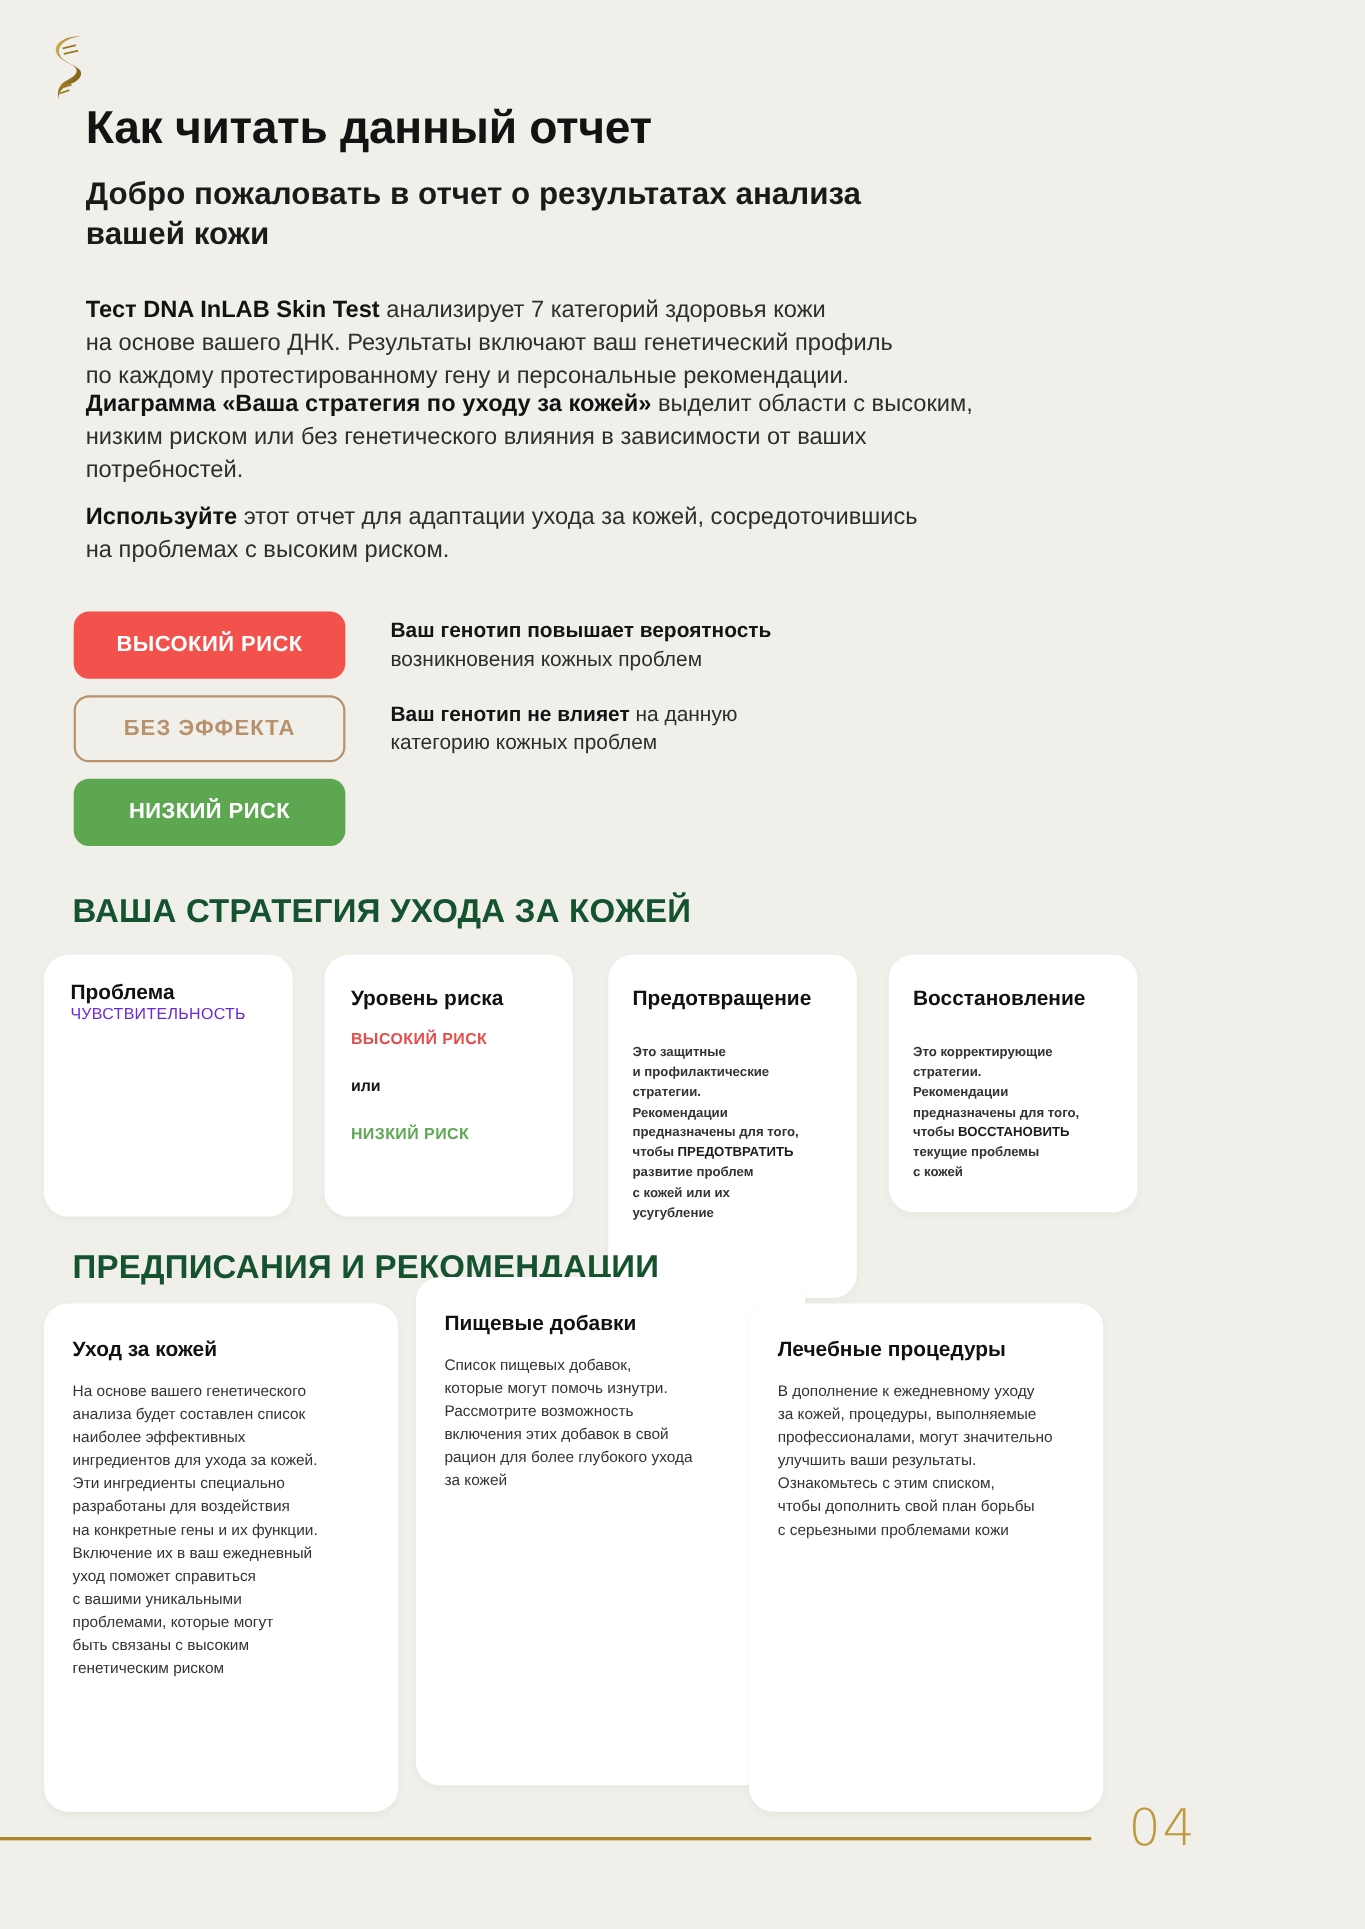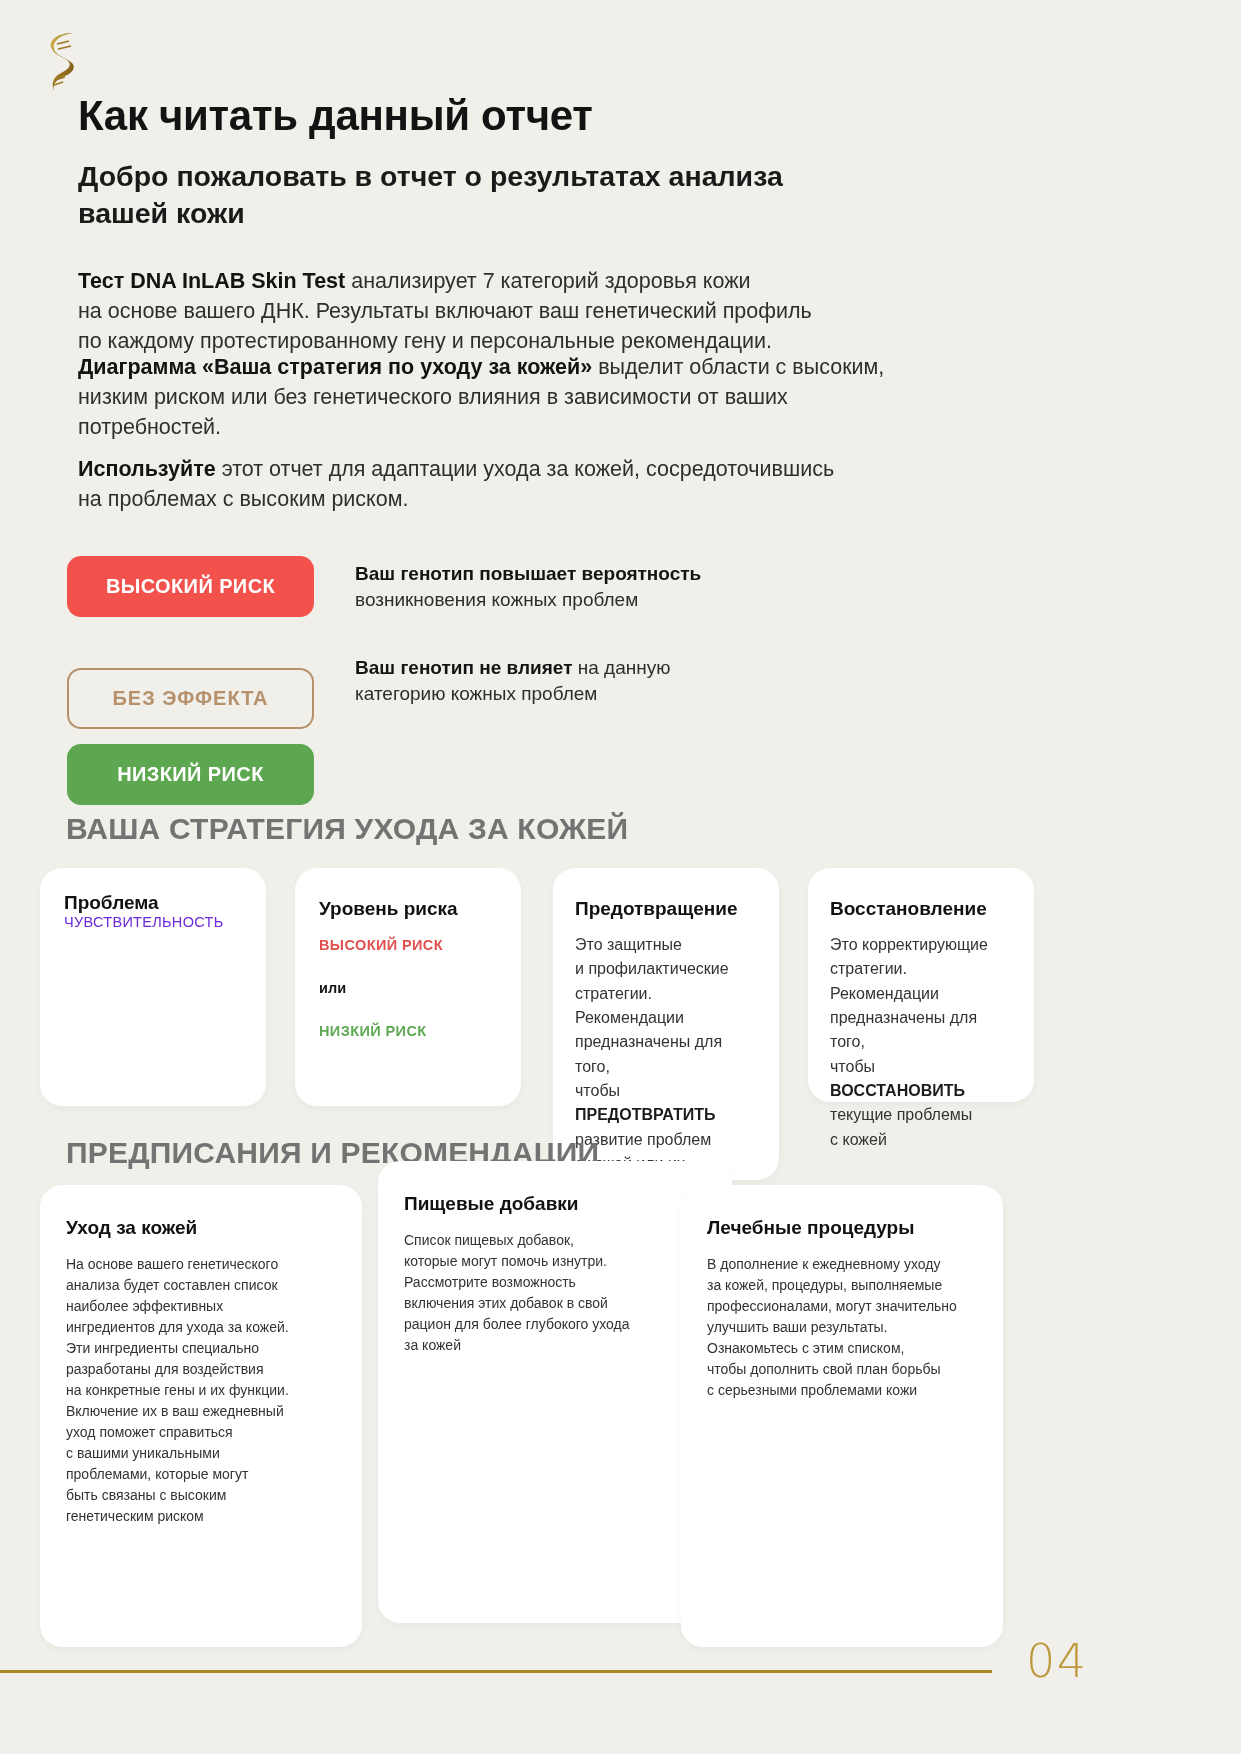--- a/index.html
+++ b/index.html
@@ -33,48 +33,48 @@
   #p3{top:454px}
 
   .legend{position:absolute;left:67px;top:556px;display:flex;flex-direction:column;gap:15px;}
   .legend-row{display:flex;align-items:center;}
   .badge{
     width:247px;height:61px;border-radius:14px;box-sizing:border-box;
     display:flex;align-items:center;justify-content:center;
     font-size:20px;font-weight:700;letter-spacing:0.4px;flex:none;
   }
   .badge.high{background:#f2514c;color:#ffffff;}
-  .badge.no-effect{background:transparent;border:2.5px solid #b6916c;color:#b6916c;letter-spacing:1px;margin-top:36px;}
+  .badge.no-effect{background:transparent;border:2.5px solid #b6916c;color:#b6916c;letter-spacing:1px;}
   .badge.low{background:#5ca750;color:#ffffff;}
   .legend-desc{
     margin-left:41px;font-size:19px;line-height:1.36;color:#2d2d2d;white-space:pre-line;
   }
   .legend-desc b{color:#141414;}
 
   .section-heading{
     position:absolute;margin:0;left:66px;
-    font-size:30px;font-weight:600;color:#737373;letter-spacing:0.2px;text-align:center;
+    font-size:30px;font-weight:600;color:#14532d;letter-spacing:0.2px;text-align:center;
   }
   #strategy-heading{top:812px;}
   #rx-heading{top:1136px;}
 
   .card{
     position:absolute;background:#ffffff;border-radius:22px;
     box-sizing:border-box;box-shadow:0 3px 8px rgba(0,0,0,0.035);
   }
   .card h4{margin:0;font-size:19px;font-weight:700;color:#111111;}
   #card-problem{left:40px;top:868px;width:226px;height:238px;padding:24px 24px;}
   #card-risk{left:295px;top:868px;width:226px;height:238px;padding:30px 24px;}
   #card-prevention{left:553px;top:868px;width:226px;height:312px;padding:30px 22px;}
   #card-restoration{left:808px;top:868px;width:226px;height:234px;padding:30px 22px;}
   .problem-value{display:block;margin-top:0;font-size:14.5px;letter-spacing:0.3px;color:#6d28d9;}
   .risk-high{display:block;margin-top:17px;font-size:14.5px;font-weight:600;letter-spacing:0.4px;color:#e2504e;}
   .risk-or{display:block;margin-top:27px;font-size:14.5px;font-weight:700;color:#161616;}
   .risk-low{display:block;margin-top:27px;font-size:14.5px;font-weight:600;letter-spacing:0.4px;color:#5fa854;}
-  .small-body{margin-top:13px;font-size:16px;line-height:1.52;color:#333333;white-space:pre-line;}
+  .small-body{margin-top:27px;font-size:12px;line-height:1.52;color:#333333;white-space:pre-line;font-weight:bold;}
   .small-body b{color:#1c1c1c;}
 
   #rx-skincare{left:40px;top:1185px;width:322px;height:462px;padding:32px 26px;}
   #rx-supplements{left:378px;top:1161px;width:354px;height:462px;padding:32px 26px;}
   #rx-treatments{left:681px;top:1185px;width:322px;height:462px;padding:32px 26px;}
   .rx-body{margin-top:15px;font-size:14px;line-height:1.5;color:#333333;white-space:pre-line;}
 
   .footer-line{position:absolute;left:0;top:1670px;width:992px;height:3px;background:#aa8523;}
   .page-number{
     position:absolute;left:1026px;top:1634px;

